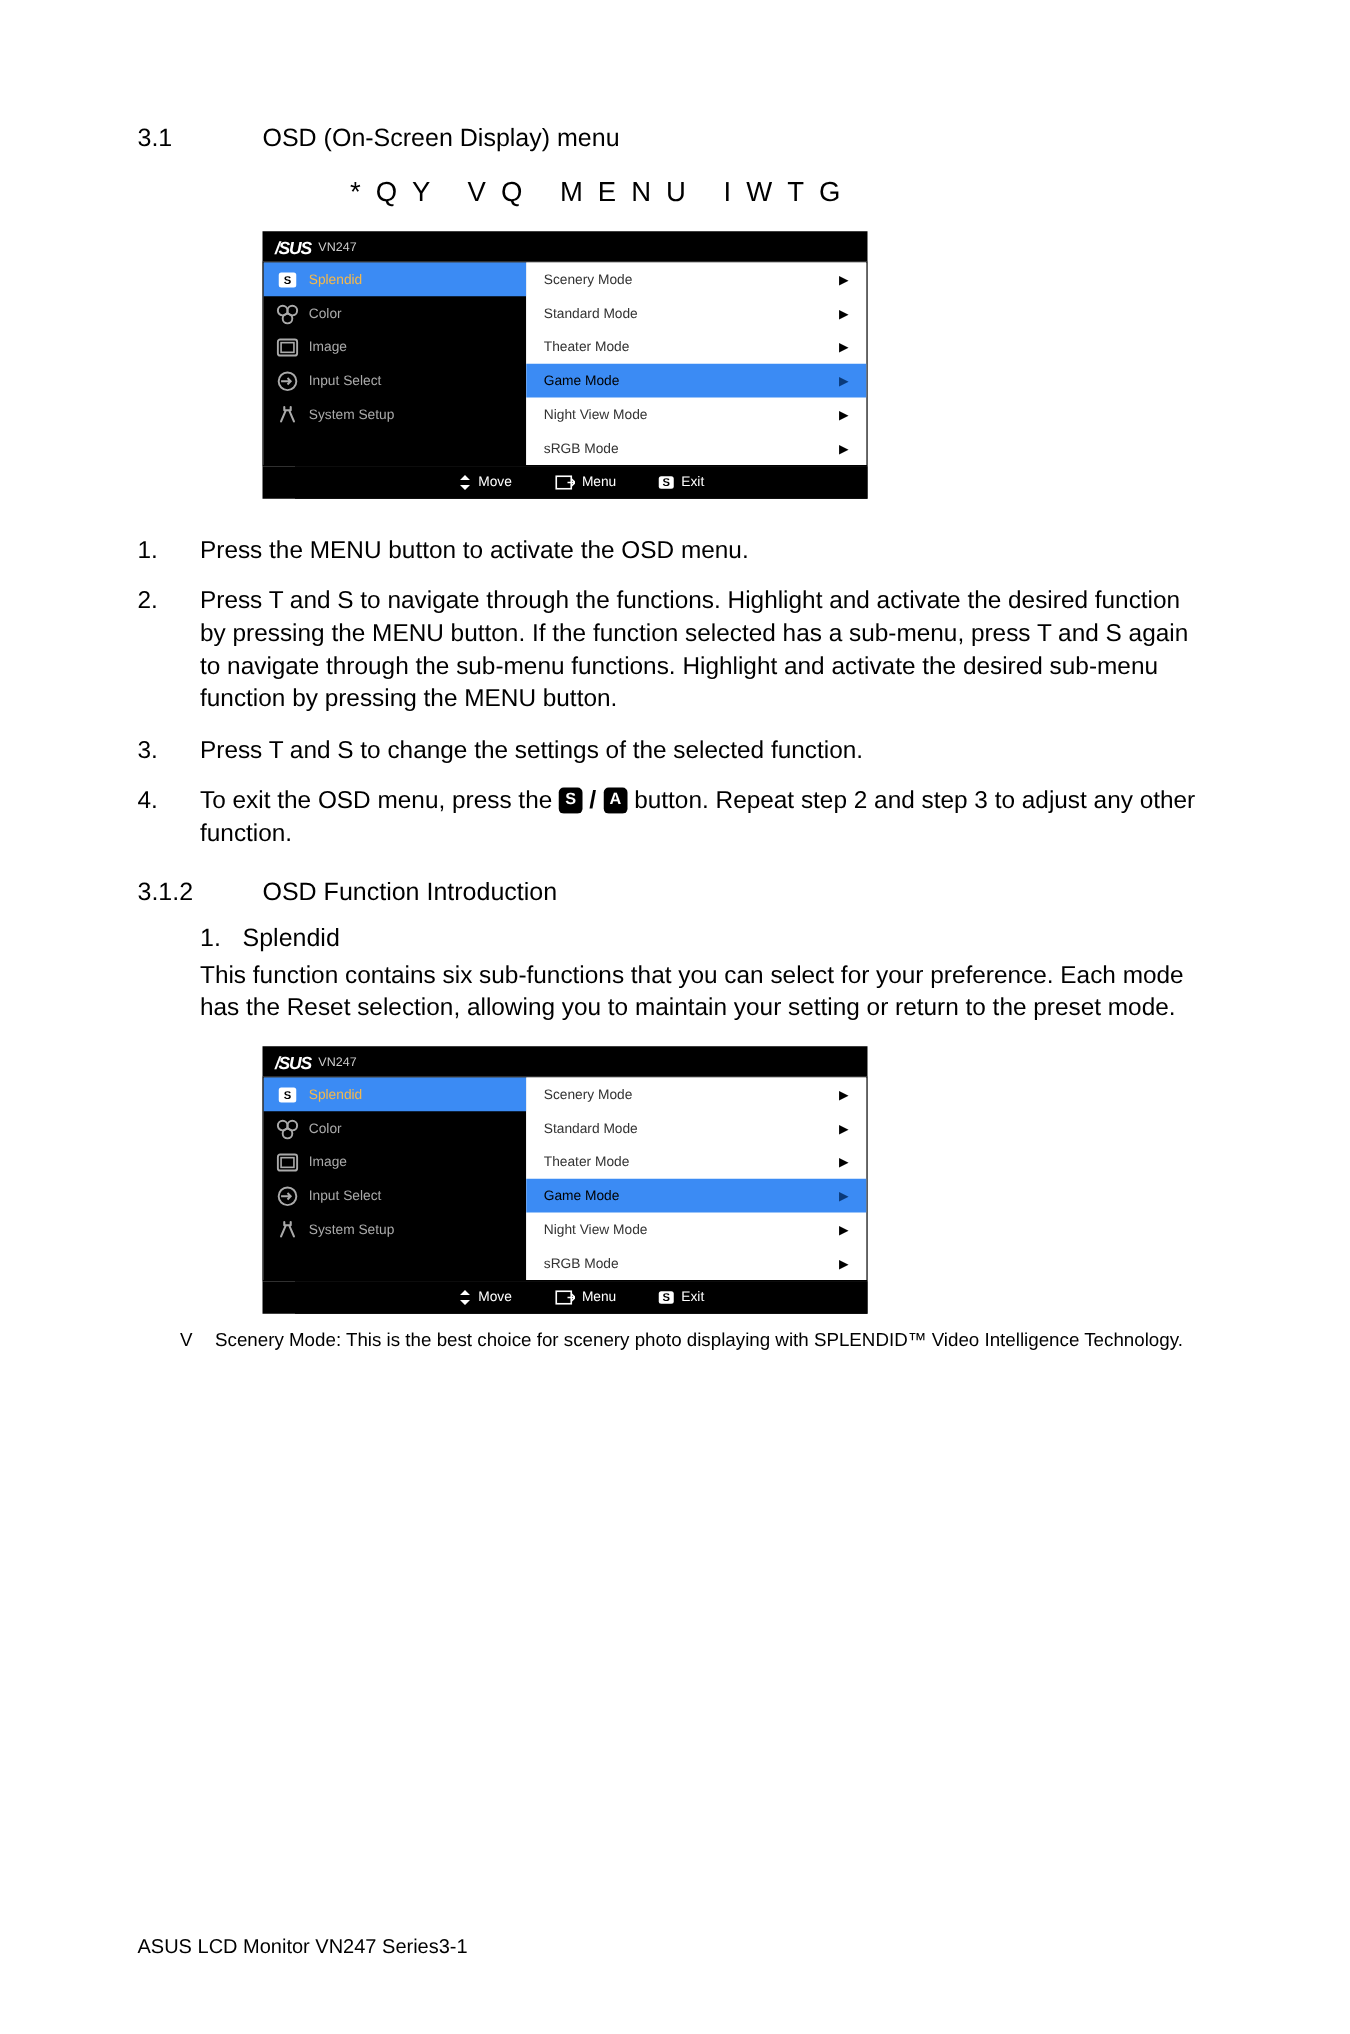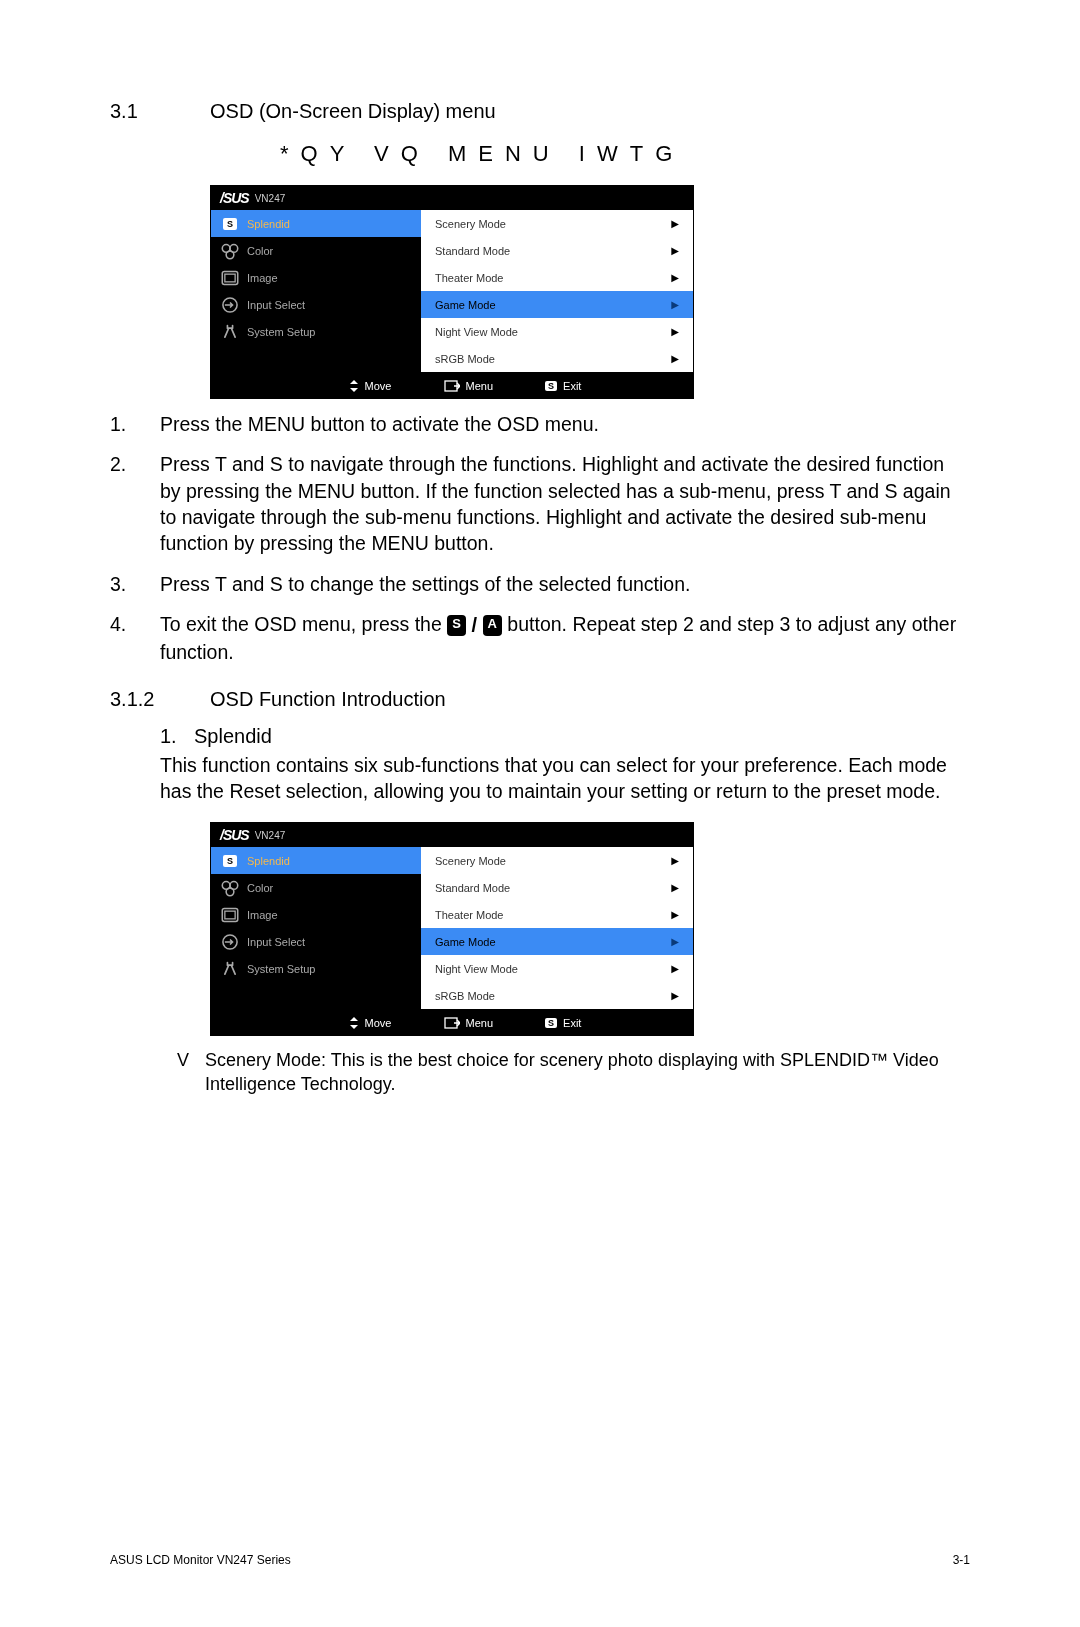--- a/index.html
+++ b/index.html
@@ -2,55 +2,55 @@
 <html><head>
 <meta charset="utf-8">
 <style>
   * { box-sizing: border-box; margin: 0; padding: 0; }
   body { font-family: Arial, Helvetica, sans-serif; background: #fff; width: 1080px; height: 1627px; position: relative; padding: 100px 110px 60px 110px; color: #000; }
   .section-heading { font-size: 20px; font-weight: 400; margin-bottom: 18px; }
   .section-heading .num { display: inline-block; width: 100px; }
   .subheading { font-size: 22px; letter-spacing: 12px; margin-left: 170px; margin-bottom: 18px; font-weight: 400; }
   .sub-section-heading { font-size: 20px; font-weight: 400; margin: 22px 0 14px 0; }
   .sub-section-heading .num { display: inline-block; width: 100px; }
-  ol.instructions { list-style: none; counter-reset: item; margin-top: 12px; }
+  ol.instructions { list-style: none; counter-reset: item; margin-top: 28px; }
   ol.instructions > li { counter-increment: item; position: relative; padding-left: 50px; font-size: 19.5px; line-height: 1.35; margin-bottom: 14px; }
   ol.instructions > li::before { content: counter(item) "."; position: absolute; left: 0; top: 0; }
   .inline-badge { display: inline-block; background: #000; color: #fff; font-weight: bold; font-size: 13px; padding: 1px 5px; border-radius: 4px; vertical-align: middle; line-height: 1.3; border-bottom: 2px solid #000; }
   .inline-sep { font-size: 20px; font-weight: bold; vertical-align: middle; }
   .splendid-item-head { font-size: 20px; margin: 6px 0 4px 50px; }
   .splendid-item-head .num { display: inline-block; width: 34px; }
   .splendid-desc { font-size: 19.5px; line-height: 1.35; margin-left: 50px; margin-bottom: 18px; }
-  .bullet-item { font-size: 18px; line-height: 1.35; margin-left: 65px; text-indent: -0px; padding-left: 30px; }
+  .bullet-item { font-size: 15px; line-height: 1.35; margin-left: 32px; text-indent: -0px; padding-left: 30px; }
   .bullet-item .marker { display: inline-block; width: 28px; margin-left: -28px; }
 
   
   .osd { width: 484px; margin: 8px 0 12px 100px; background: #000; color: #fff; font-size: 12px; font-family: Arial, sans-serif; }
   .osd-header { display: flex; align-items: center; padding: 5px 10px 3px 10px; }
   .osd-logo { font-weight: 900; font-style: italic; letter-spacing: -1px; font-size: 14px; }
   .osd-model { font-size: 10px; margin-left: 6px; color: #ccc; }
   .osd-body { display: flex; background: #fff; color: #000; border: 1px solid #000; }
   .osd-left { width: 210px; background: #000; color: #aaa; }
   .osd-right { flex: 1; background: #fff; position: relative; }
   .osd-left-item { display: flex; align-items: center; height: 27px; padding: 0 10px; font-size: 11px; }
   .osd-left-item.selected { background: #3b8bf4; color: #f5b84b; }
   .osd-left-item .icn { width: 18px; height: 14px; margin-right: 8px; display: flex; align-items: center; justify-content: center; }
   .osd-right-item { display: flex; align-items: center; justify-content: space-between; height: 27px; padding: 0 14px 0 14px; font-size: 11px; color: #333; }
   .osd-right-item.selected { background: #3b8bf4; color: #000; }
   .osd-right-item .arrow { font-size: 10px; color: #000; }
   .osd-right-item.selected .arrow { color: #0a3a7a; }
-  .osd-footer { background: #000; color: #fff; display: flex; justify-content: center; gap: 52px; align-items: center; height: 26px; font-size: 11px; margin-left: 26px; }
+  .osd-footer { background: #000; color: #fff; display: flex; justify-content: center; gap: 34px; align-items: center; height: 26px; font-size: 11px; margin-left: 26px; }
   .osd-footer .fitem { display: flex; align-items: center; gap: 6px; }
   .osd-footer .ficn { display: inline-flex; align-items: center; justify-content: center; }
   .s-badge-small { background: #fff; color: #000; font-weight: bold; font-size: 9px; padding: 0 3px; border-radius: 2px; }
 
   
   .icn-s { background: #fff; color: #000; font-weight: bold; font-size: 9px; width: 14px; height: 12px; display: flex; align-items: center; justify-content: center; border-radius: 2px; }
 
-  .footer { position: absolute; bottom: 60px; left: 110px; right: 110px; display: flex; justify-content: space-between; font-size: 12px; gap: 39px; }
+  .footer { position: absolute; bottom: 60px; left: 110px; right: 110px; display: flex; justify-content: flex-start; font-size: 16px; }
 </style>
 </head>
 <body>
 
 <h1 class="section-heading">
   <span class="num">3.1</span><span>OSD (On-Screen Display) menu</span>
 </h1>
 
 <div class="subheading">*QY VQ MENU IWTG</div>
 

